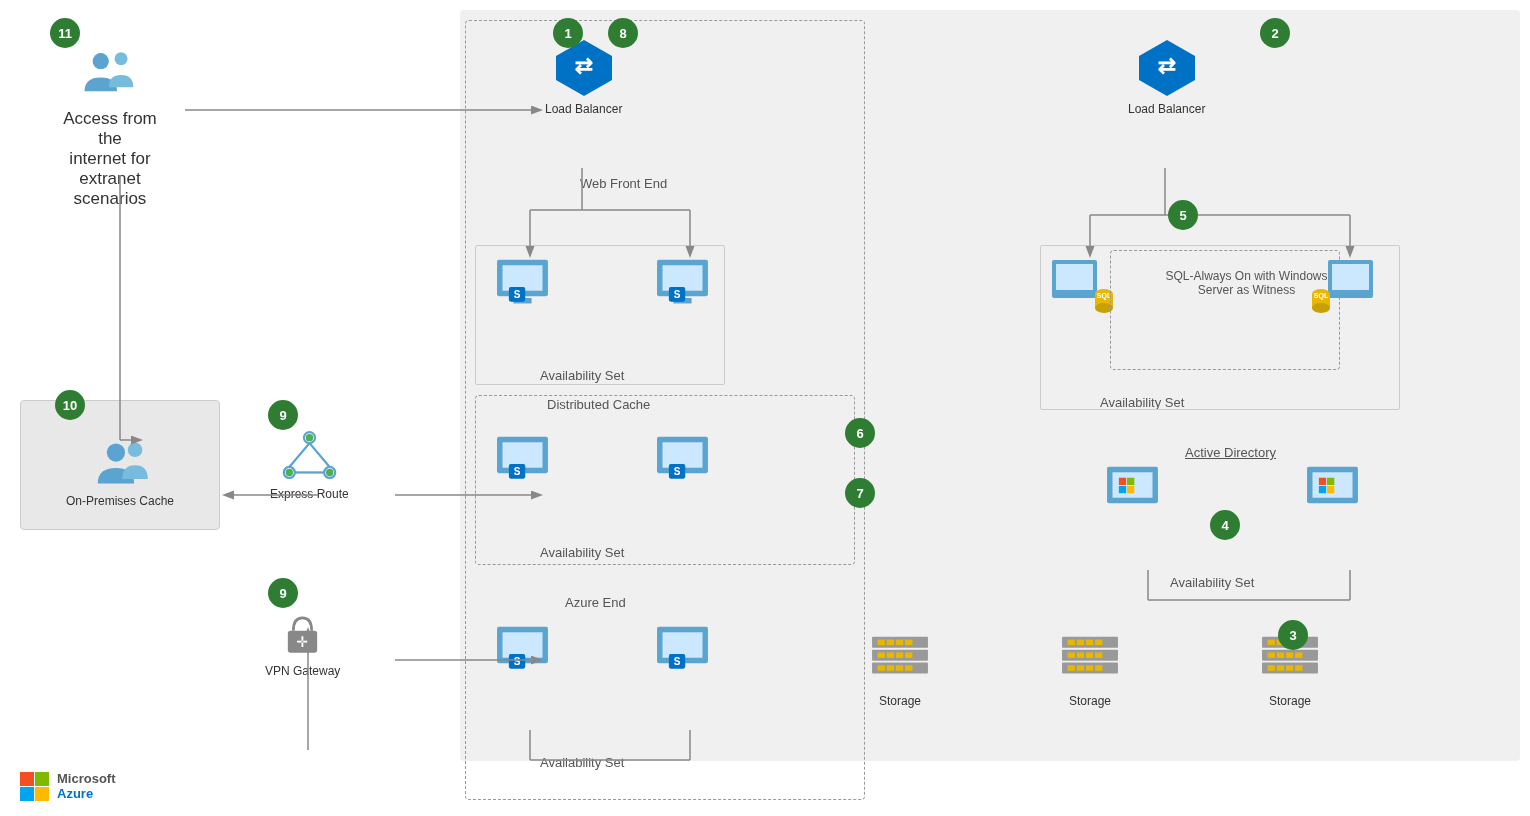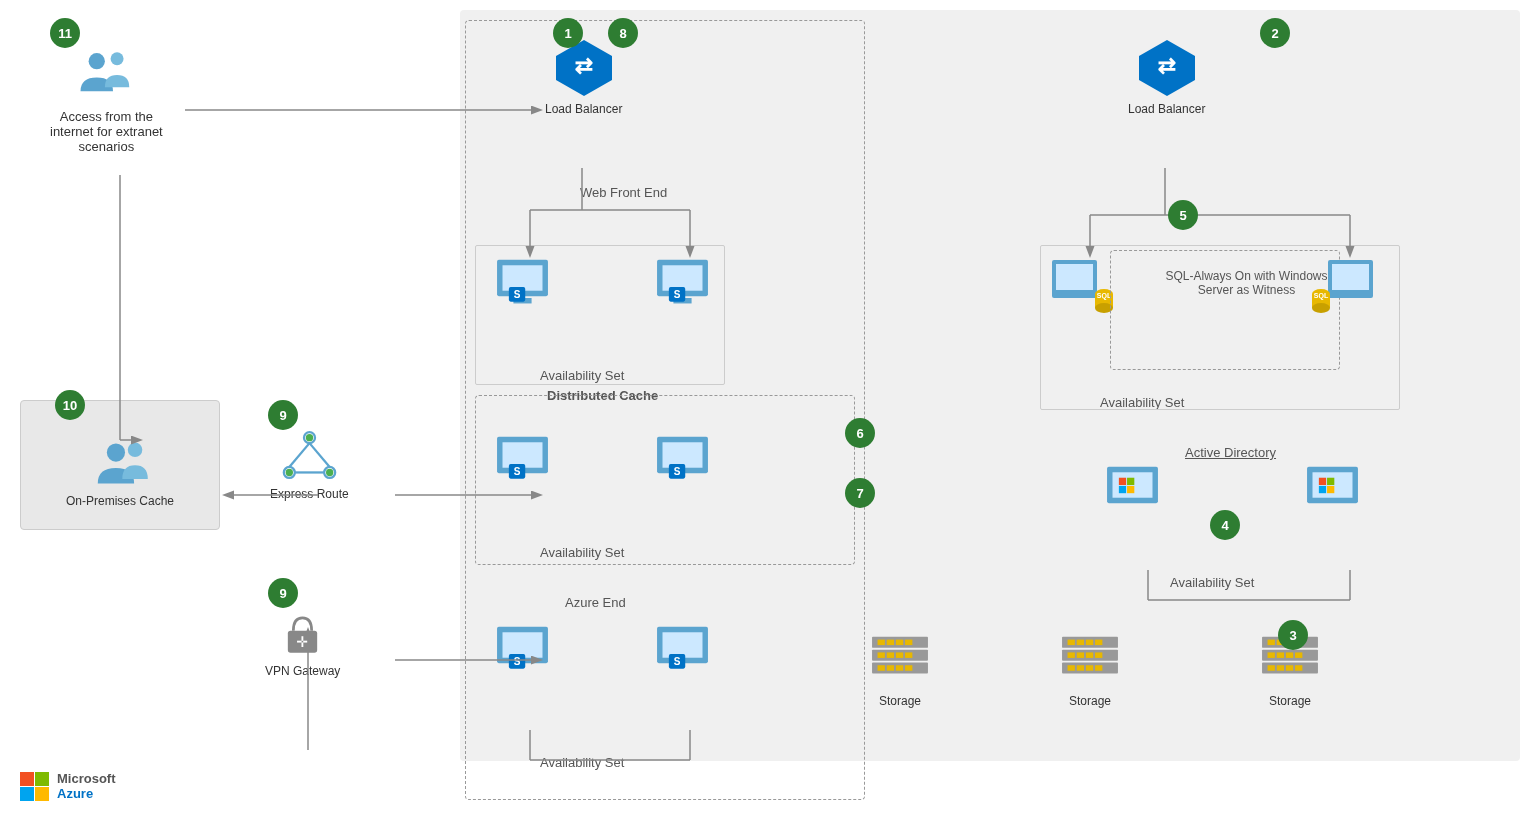--- a/index.html
+++ b/index.html
@@ -223,38 +223,38 @@
   <div class="badge" style="left:50px; top:18px;">11</div>
 
   <div class="icon-block" style="left:50px; top:45px;">
     <svg class="internet-icon" viewBox="0 0 80 70">
 
       <circle cx="28" cy="18" r="10" fill="#5ba4cf"></circle>
       <path d="M8 55 Q8 38 28 38 Q48 38 48 55" fill="#5ba4cf"></path>
       <circle cx="53" cy="15" r="8" fill="#77bbdd"></circle>
       <path d="M38 50 Q38 35 53 35 Q68 35 68 50" fill="#77bbdd"></path>
     </svg>
-    <div class="icon-label" style="white-space:pre-line; font-size:13px;text-align:center;">Access from the
+    <div class="icon-label" style="white-space:pre-line; font-size:17px;text-align:center;">Access from the
 internet for extranet
 scenarios</div>
   </div>
 
   <div class="badge" style="left:553px; top:18px;">1</div>
 
   <div class="badge" style="left:608px; top:18px;">8</div>
 
   <div class="icon-block" style="left:545px; top:38px;">
     <svg class="lb-icon" viewBox="0 0 60 60">
       <polygon points="30,2 58,18 58,42 30,58 2,42 2,18" fill="#0072C6"></polygon>
       <text x="30" y="35" text-anchor="middle" fill="white" font-size="22" font-weight="bold">⇄</text>
     </svg>
     <div class="icon-label">Load Balancer</div>
   </div>
 
-  <div class="section-label" style="left:580px; top:185px;">Web Front End</div>
+  <div class="section-label" style="left:580px; top:176px;">Web Front End</div>
 
   <div class="icon-block" style="left:495px; top:258px;">
     <svg class="vm-icon" viewBox="0 0 60 55">
       <rect x="2" y="2" width="56" height="40" fill="#5ba4cf" rx="2"></rect>
       <rect x="8" y="8" width="44" height="28" fill="#cce8ff"></rect>
       <rect x="20" y="44" width="20" height="6" fill="#5ba4cf"></rect>
 
       <rect x="15" y="32" width="18" height="16" fill="#0072C6" rx="2"></rect>
       <text x="24" y="44" text-anchor="middle" fill="white" font-size="11" font-weight="bold">S</text>
     </svg>
@@ -269,21 +269,21 @@
       <text x="24" y="44" text-anchor="middle" fill="white" font-size="11" font-weight="bold">S</text>
     </svg>
   </div>
 
   <div class="section-label" style="left:540px; top:368px;">Availability Set</div>
 
   <div class="solid-box" style="left:475px; top:245px; width:250px; height:140px;"></div>
 
   <div class="dotted-box" style="left:465px; top:20px; width:400px; height:780px;"></div>
 
-  <div class="section-label" style="left:547px; top:388px;font-weight:bold;">Distributed Cache</div>
+  <div class="section-label" style="left:547px; top:397px;">Distributed Cache</div>
 
   <div class="badge" style="left:845px; top:418px;">6</div>
 
   <div class="badge" style="left:845px; top:478px;">7</div>
 
   <div class="icon-block" style="left:495px; top:435px;">
     <svg class="vm-icon" viewBox="0 0 60 55">
       <rect x="2" y="2" width="56" height="40" fill="#5ba4cf" rx="2"></rect>
       <rect x="8" y="8" width="44" height="28" fill="#cce8ff"></rect>
       <rect x="15" y="32" width="18" height="16" fill="#0072C6" rx="2"></rect>

